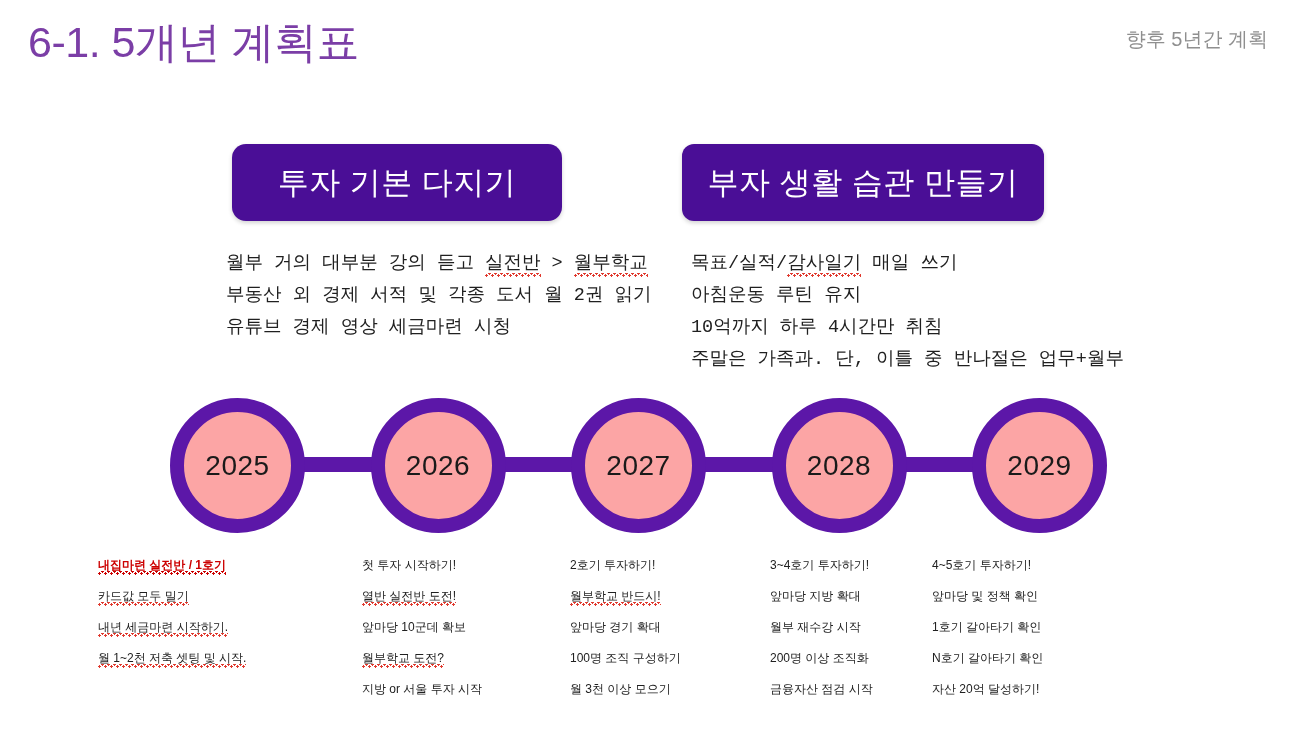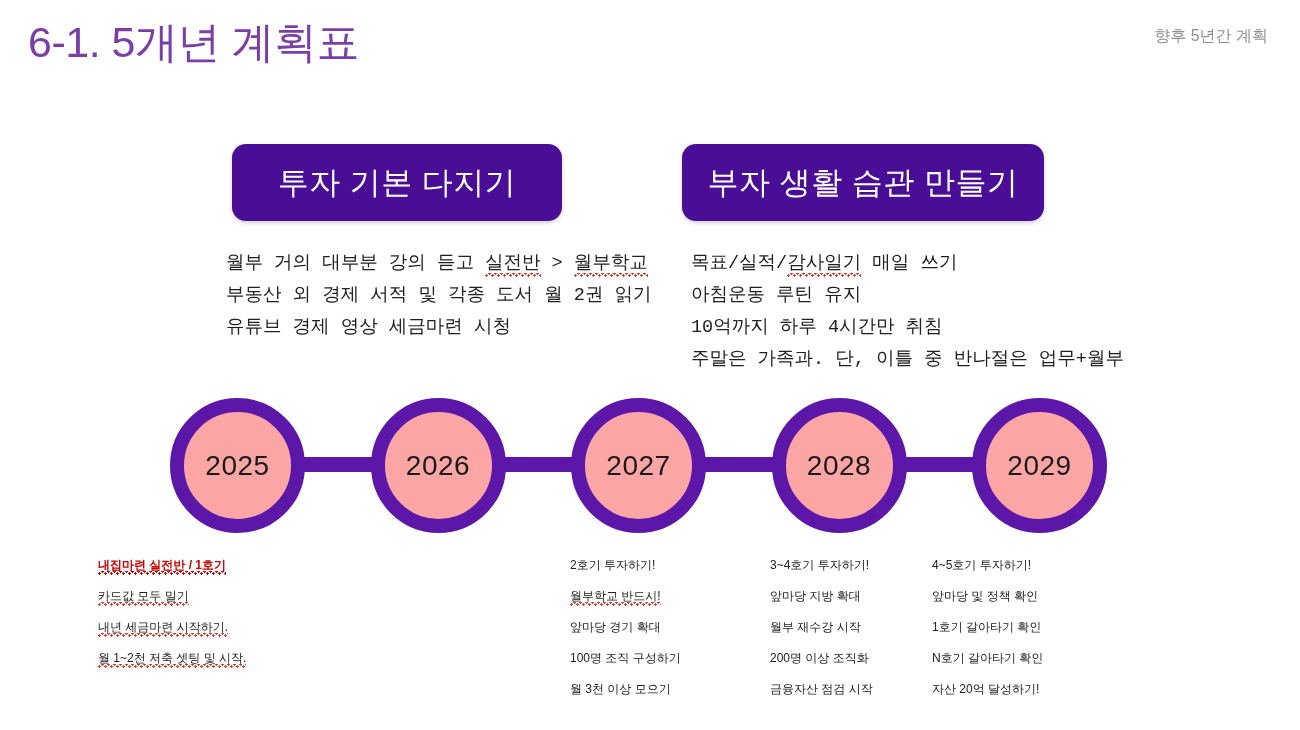--- a/index.html
+++ b/index.html
@@ -12,33 +12,33 @@
   .slide { position:relative; width:1300px; height:730px; background:#fff; }
 
   
   .slide-title {
     position:absolute; left:28px; top:14px;
     font-size:43px; font-weight:400; color:#7B3EA6;
     letter-spacing:-0.5px; white-space:nowrap;
   }
   .slide-subtitle {
     position:absolute; right:32px; top:26px;
-    font-size:16px; font-weight:400; color:#8f8f8f;
+    font-size:20px; font-weight:400; color:#8f8f8f;
     white-space:nowrap;
   }
 
   
   .banner {
     position:absolute; display:flex; align-items:center; justify-content:center;
     background:#4A0E96; border-radius:14px; color:#ffffff;
     font-size:31px; font-weight:400; letter-spacing:0.5px;
     box-shadow:0 2px 4px rgba(0,0,0,0.18);
   }
   #banner-left  { left:232px; top:144px; width:330px; height:77px; }
-  #banner-right { left:682px; top:144px; width:362px; height:77px; }
+  #banner-right { left:682px; top:144px; width:362px; height:77px;border-radius:12px; }
 
   
   .bullets { position:absolute;font-family:Liberation Mono, monospace; }
   #bullets-left  { left:226px; top:248px; }
   #bullets-right { left:691px; top:248px; }
   .bullets .line {
     font-size:18.5px; color:#202020; line-height:32px;
     white-space:nowrap; font-weight:400;
   }
   .sq { 
@@ -134,20 +134,27 @@
         <span class="node-label">2029</span>
       </div>
     </div>
 
   <div class="yearcol" id="yc0">
       <div class="line hl"><span class="sq">내집마련 실전반 / 1호기</span></div>
       <div class="line"><span class="sq">카드값 모두 밀기</span></div>
       <div class="line"><span class="sq">내년 세금마련 시작하기.</span></div>
       <div class="line"><span class="sq">월 1~2천 저축 셋팅 및 시작.</span></div>
     </div>
+  <div class="yearcol" id="yc1">
+      <div class="line"><span>첫 투자 시작하기!</span></div>
+      <div class="line"><span class="sq">열반 실전반 도전!</span></div>
+      <div class="line"><span>앞마당 10군데 확보</span></div>
+      <div class="line"><span class="sq">월부학교 도전?</span></div>
+      <div class="line"><span>지방 or 서울 투자 시작</span></div>
+    </div>
   <div class="yearcol" id="yc2">
       <div class="line"><span>2호기 투자하기!</span></div>
       <div class="line"><span class="sq">월부학교 반드시!</span></div>
       <div class="line"><span>앞마당 경기 확대</span></div>
       <div class="line"><span>100명 조직 구성하기</span></div>
       <div class="line"><span>월 3천 이상 모으기</span></div>
     </div>
   <div class="yearcol" id="yc3">
       <div class="line"><span>3~4호기 투자하기!</span></div>
       <div class="line"><span>앞마당 지방 확대</span></div>

